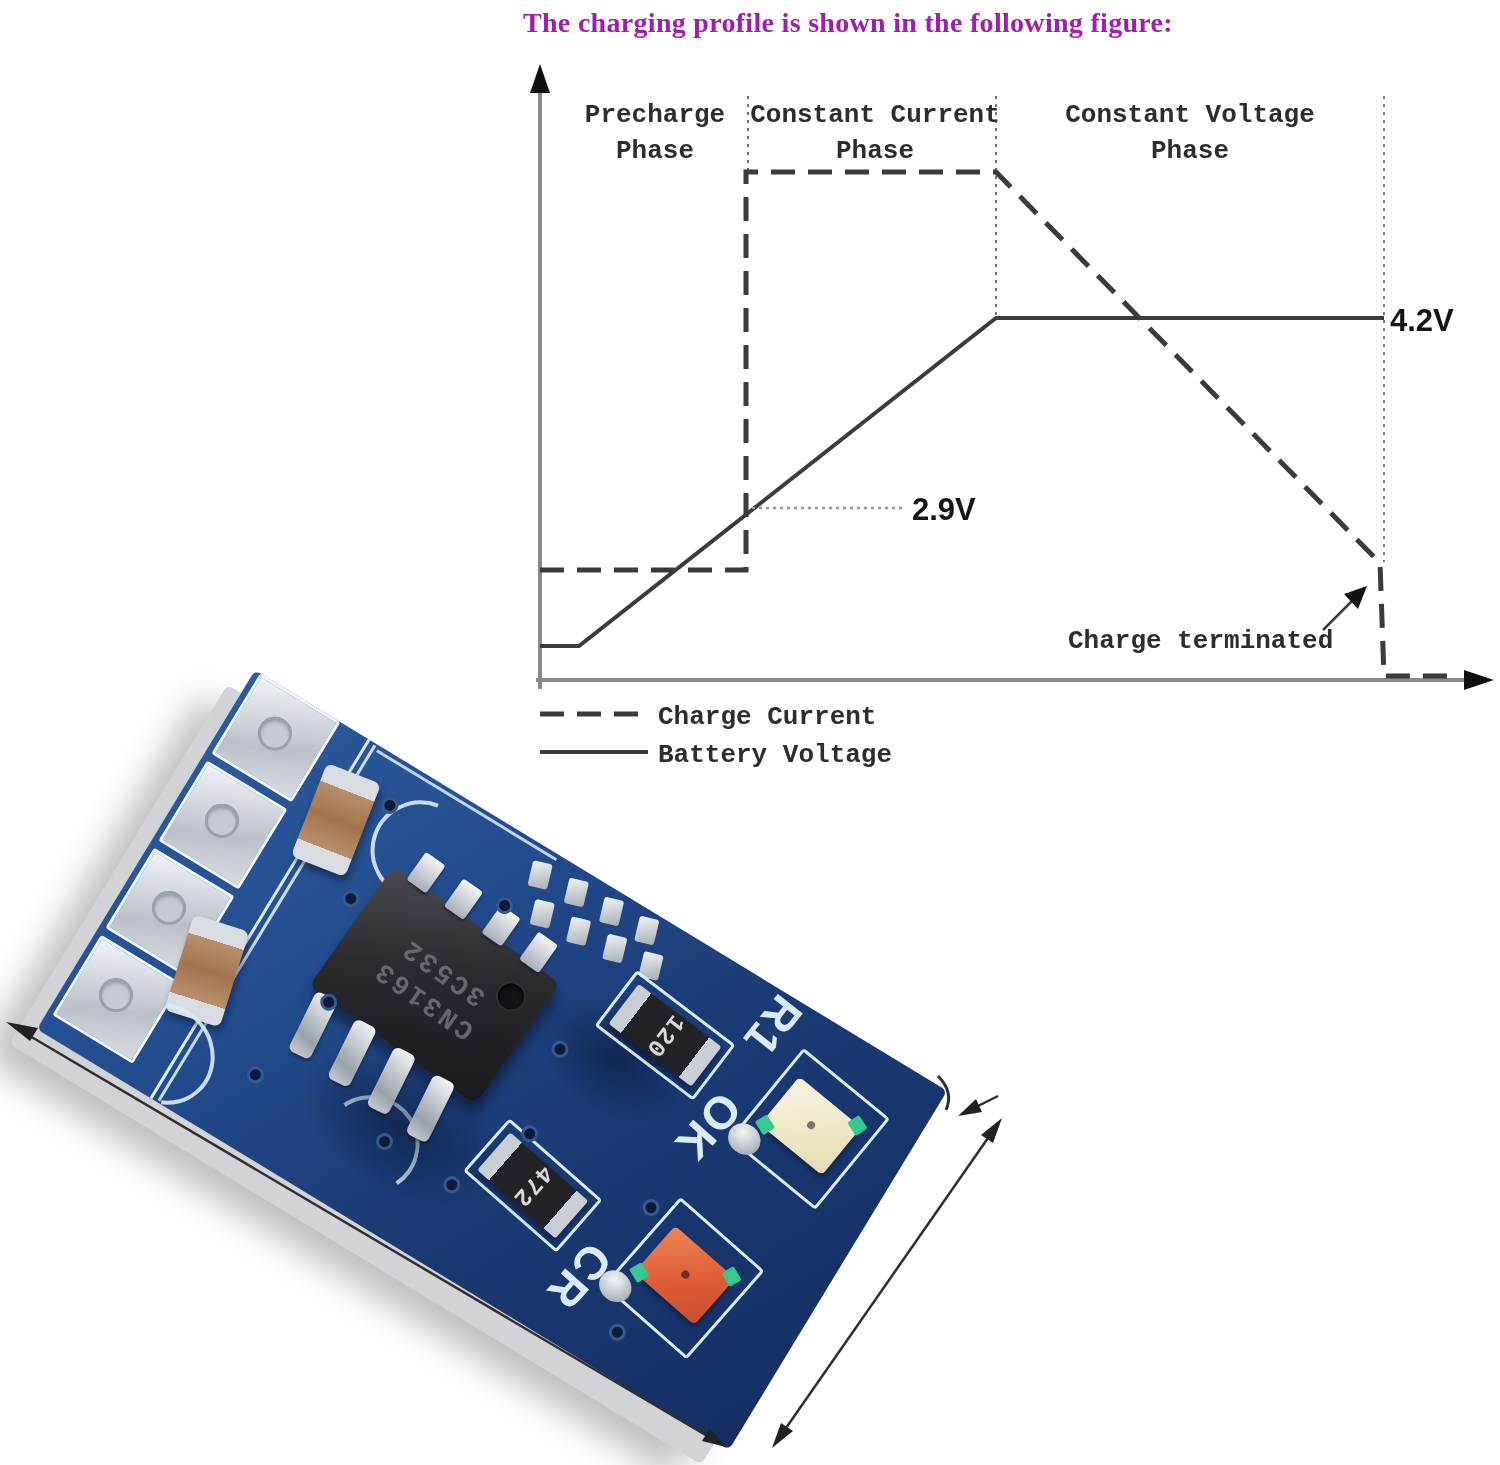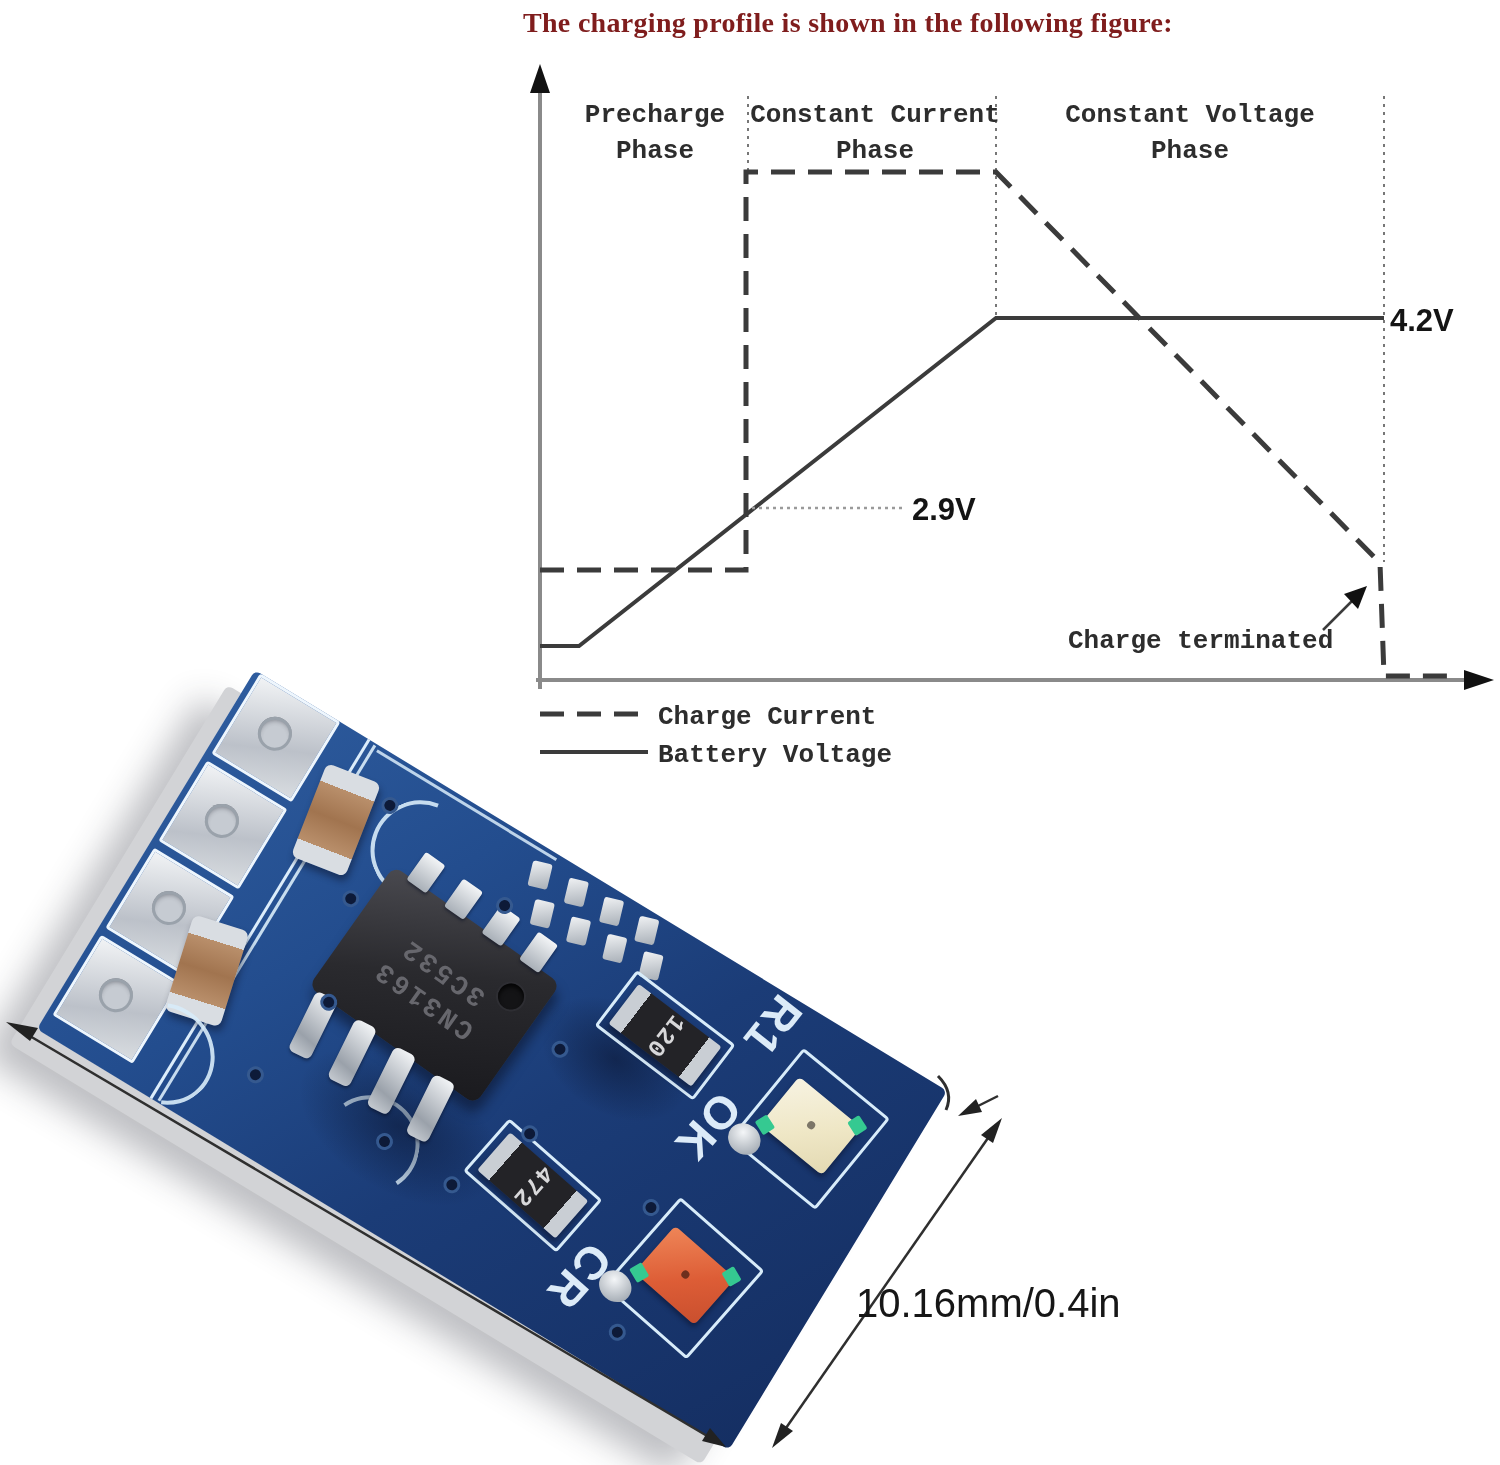--- a/index.html
+++ b/index.html
@@ -1,21 +1,21 @@
 <!DOCTYPE html>
 <html><head>
 <meta charset="utf-8">
 <style>
   html,body{margin:0;padding:0;background:#fff;}
   .stage{position:relative;width:1500px;height:1465px;background:#ffffff;overflow:hidden;
          font-family:"Liberation Sans",sans-serif;}
 
   
   .caption{position:absolute;left:523px;top:6px;width:760px;
-           font:600 28px/1.2 "Liberation Serif",serif;color:#7f1d1d;letter-spacing:.3px;}
+           font:600 28px/1.2 "Liberation Serif",serif;color:#a21caf;letter-spacing:.3px;}
 
   
   .overlay{position:absolute;left:0;top:0;width:1500px;height:1465px;z-index:3;pointer-events:none;}
   .svg-mono{font:700 26px "Liberation Mono",monospace;fill:#2d2d2d;}
   .svg-val{font:700 31px "Liberation Sans",sans-serif;fill:#141414;}
 
   
   .photo{position:absolute;left:0;top:640px;width:1500px;height:825px;z-index:1;}
   .board{position:absolute;left:87px;top:210px;width:810px;height:420px;
          transform:rotate(31.3deg);transform-origin:center;
@@ -184,21 +184,20 @@
       <div class="via" style="left:330px;top:66px"></div>
       <div class="via" style="left:452px;top:160px"></div>
       <div class="via" style="left:470px;top:248px"></div>
       <div class="via" style="left:430px;top:332px"></div>
       <div class="via" style="left:612px;top:248px"></div>
       <div class="via" style="left:648px;top:372px"></div>
       <div class="via" style="left:350px;top:330px"></div>
     </div>
   </div>
 
-  <div class="dim" style="left:856px;top:1281px">10.16mm/0.4in</div>
 
   <svg class="overlay" viewBox="0 0 1500 1465">
 
     <line x1="540" y1="689" x2="540" y2="90" stroke="#8a8a8a" stroke-width="4"></line>
     <polygon points="540,64 530,93 550,93" fill="#111"></polygon>
     <line x1="536" y1="680" x2="1468" y2="680" stroke="#8a8a8a" stroke-width="4"></line>
     <polygon points="1494,680 1464,670 1464,690" fill="#111"></polygon>
 
     <line x1="748" y1="96" x2="748" y2="170" stroke="#777" stroke-width="2" stroke-dasharray="3 5"></line>
     <line x1="996" y1="96" x2="996" y2="316" stroke="#777" stroke-width="2" stroke-dasharray="3 5"></line>

